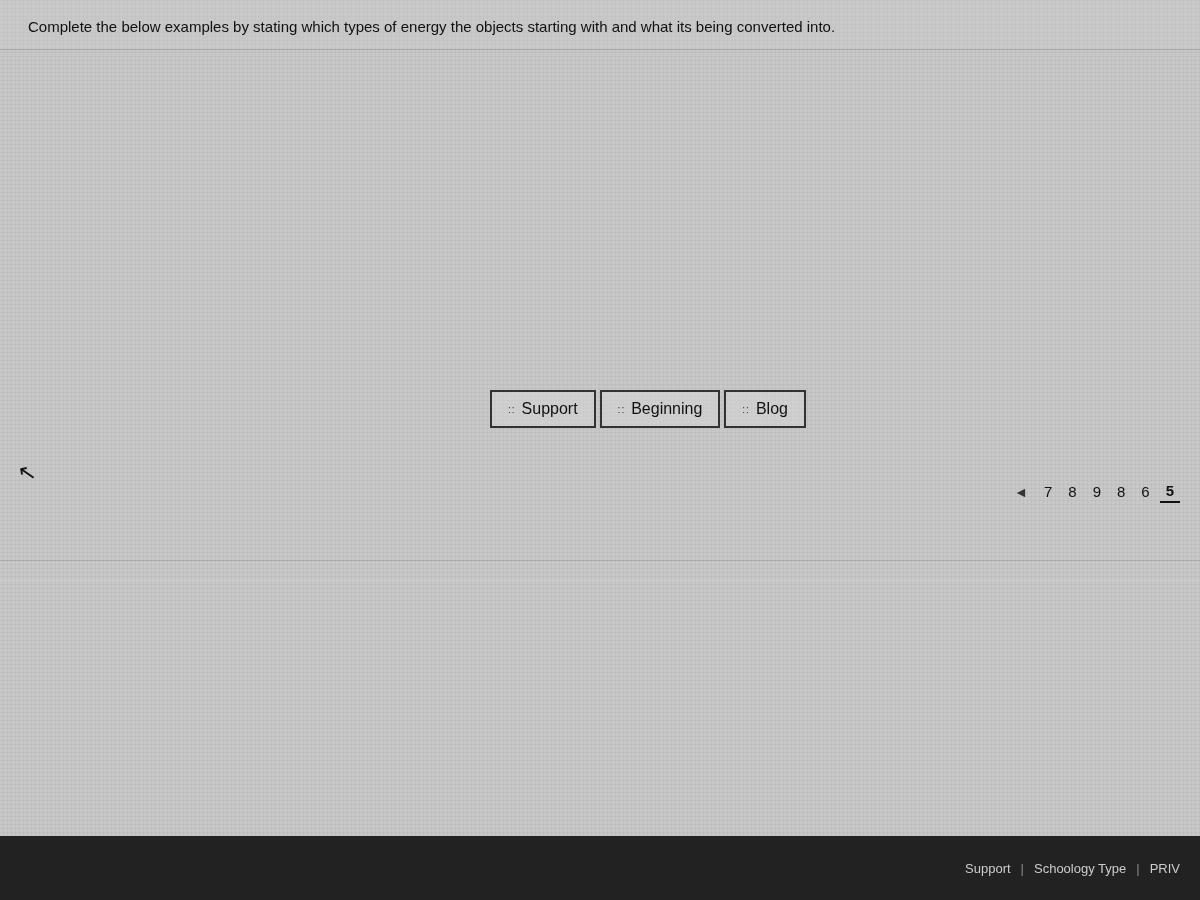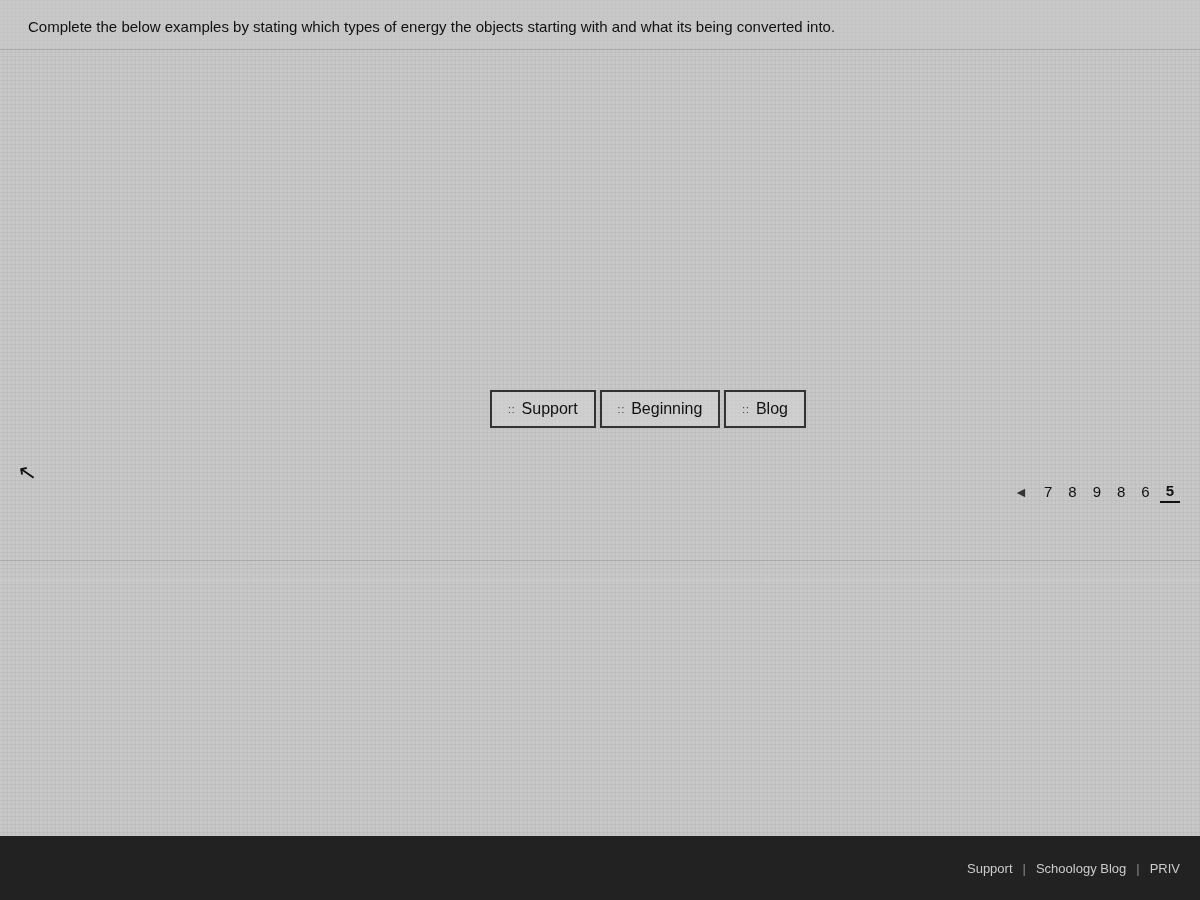--- a/index.html
+++ b/index.html
@@ -225,16 +225,16 @@
   <div class="cursor-arrow">↖</div>
 
   <div class="divider-line"></div>
   <div class="divider-line2"></div>
 
 </div>
 
 <div class="footer">
   <span class="footer-link">Support</span>
   <span class="footer-sep">|</span>
-  <span class="footer-link">Schoology Blog</span>
+  <span class="footer-link">Schoology Type</span>
   <span class="footer-sep">|</span>
   <span class="footer-link">PRIV</span>
 </div>
 
 </body></html>

